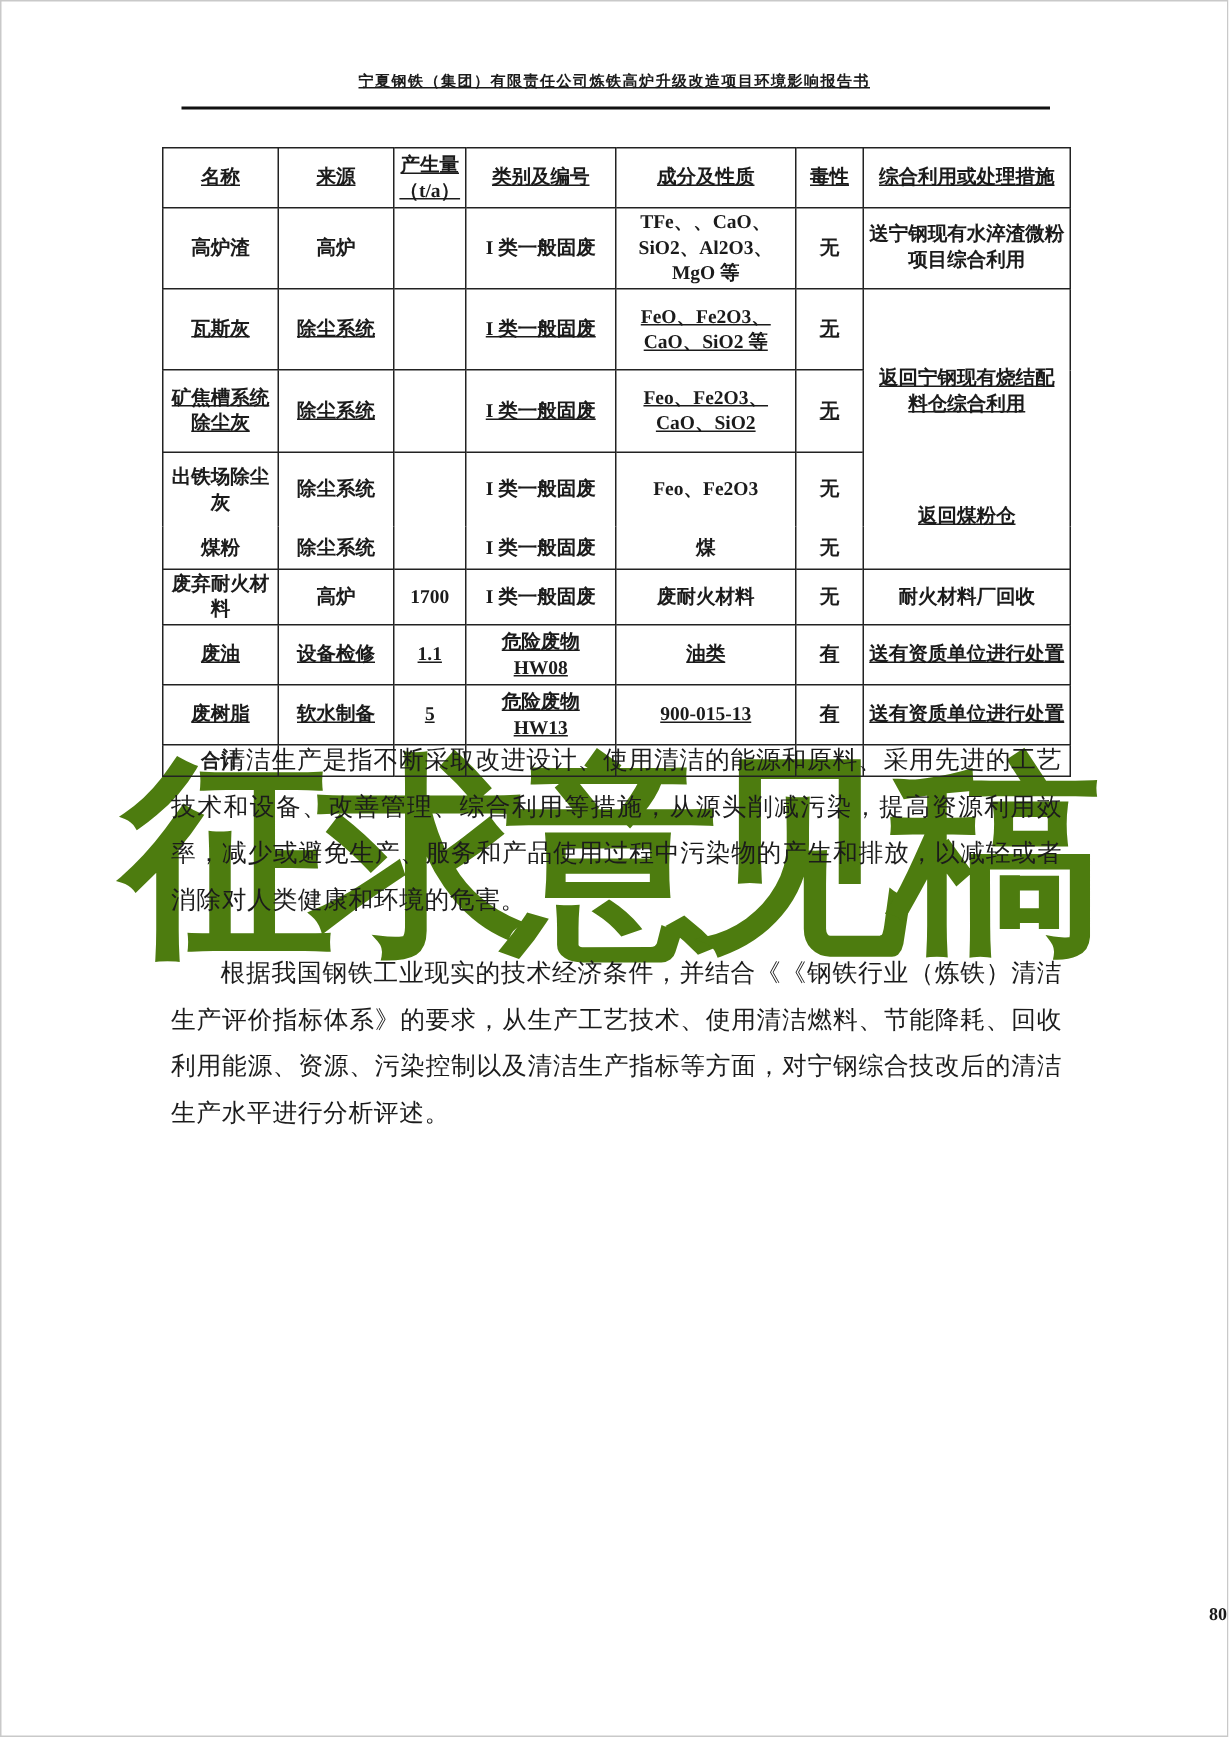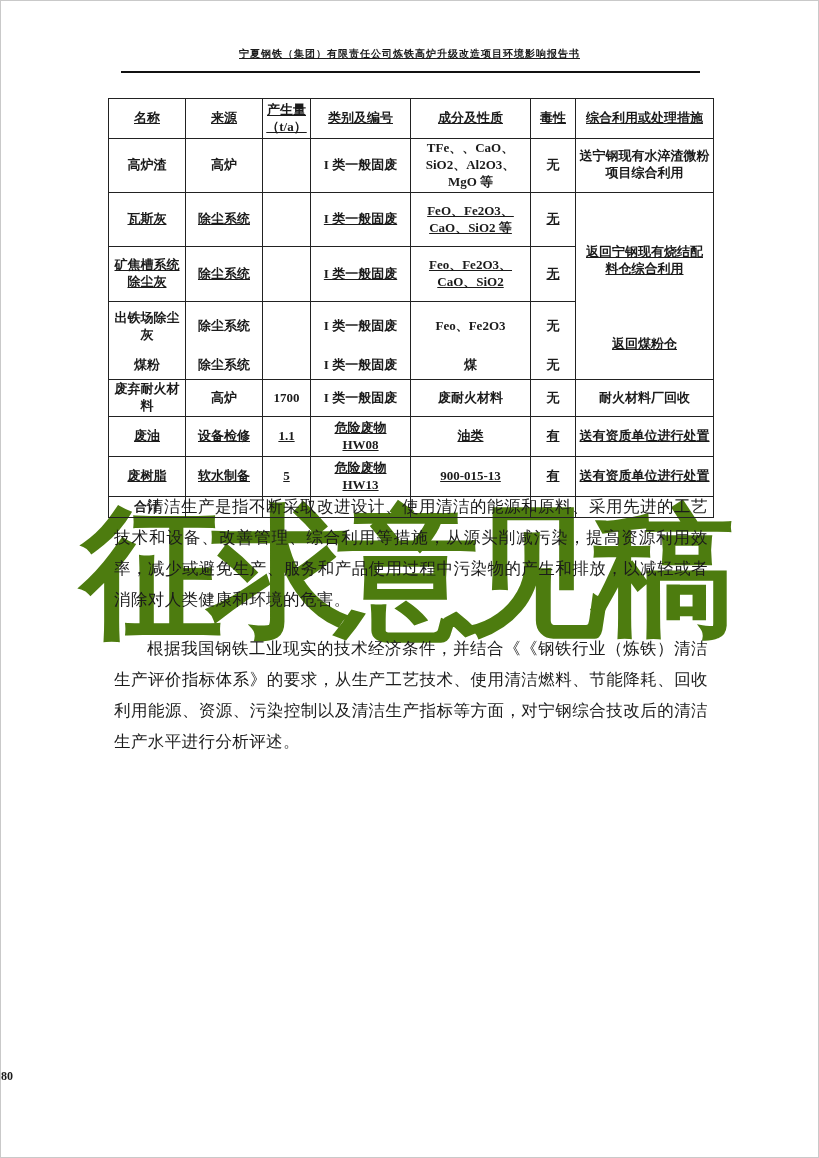--- a/index.html
+++ b/index.html
@@ -69,21 +69,21 @@
     letter-spacing:1px;
   }
   .para{
     margin:18px 0 0 0;padding:0 5px 0 6px;
     font-size:16.5px;line-height:31px;letter-spacing:0.4px;
     text-align:justify;text-indent:2em;
   }
   
   .page-number{
     position:absolute;top:1068px;left:0;width:100%;
-    text-align:left;font-size:12px;font-weight:bold;z-index:2;
+    text-align:right;font-size:12px;font-weight:bold;z-index:2;
   }
 </style>
 </head>
 <body>
 
 <div class="page">
 
   <div class="doc-header">宁夏钢铁（集团）有限责任公司炼铁高炉升级改造项目环境影响报告书</div>
   <div class="header-rule"></div>
 

